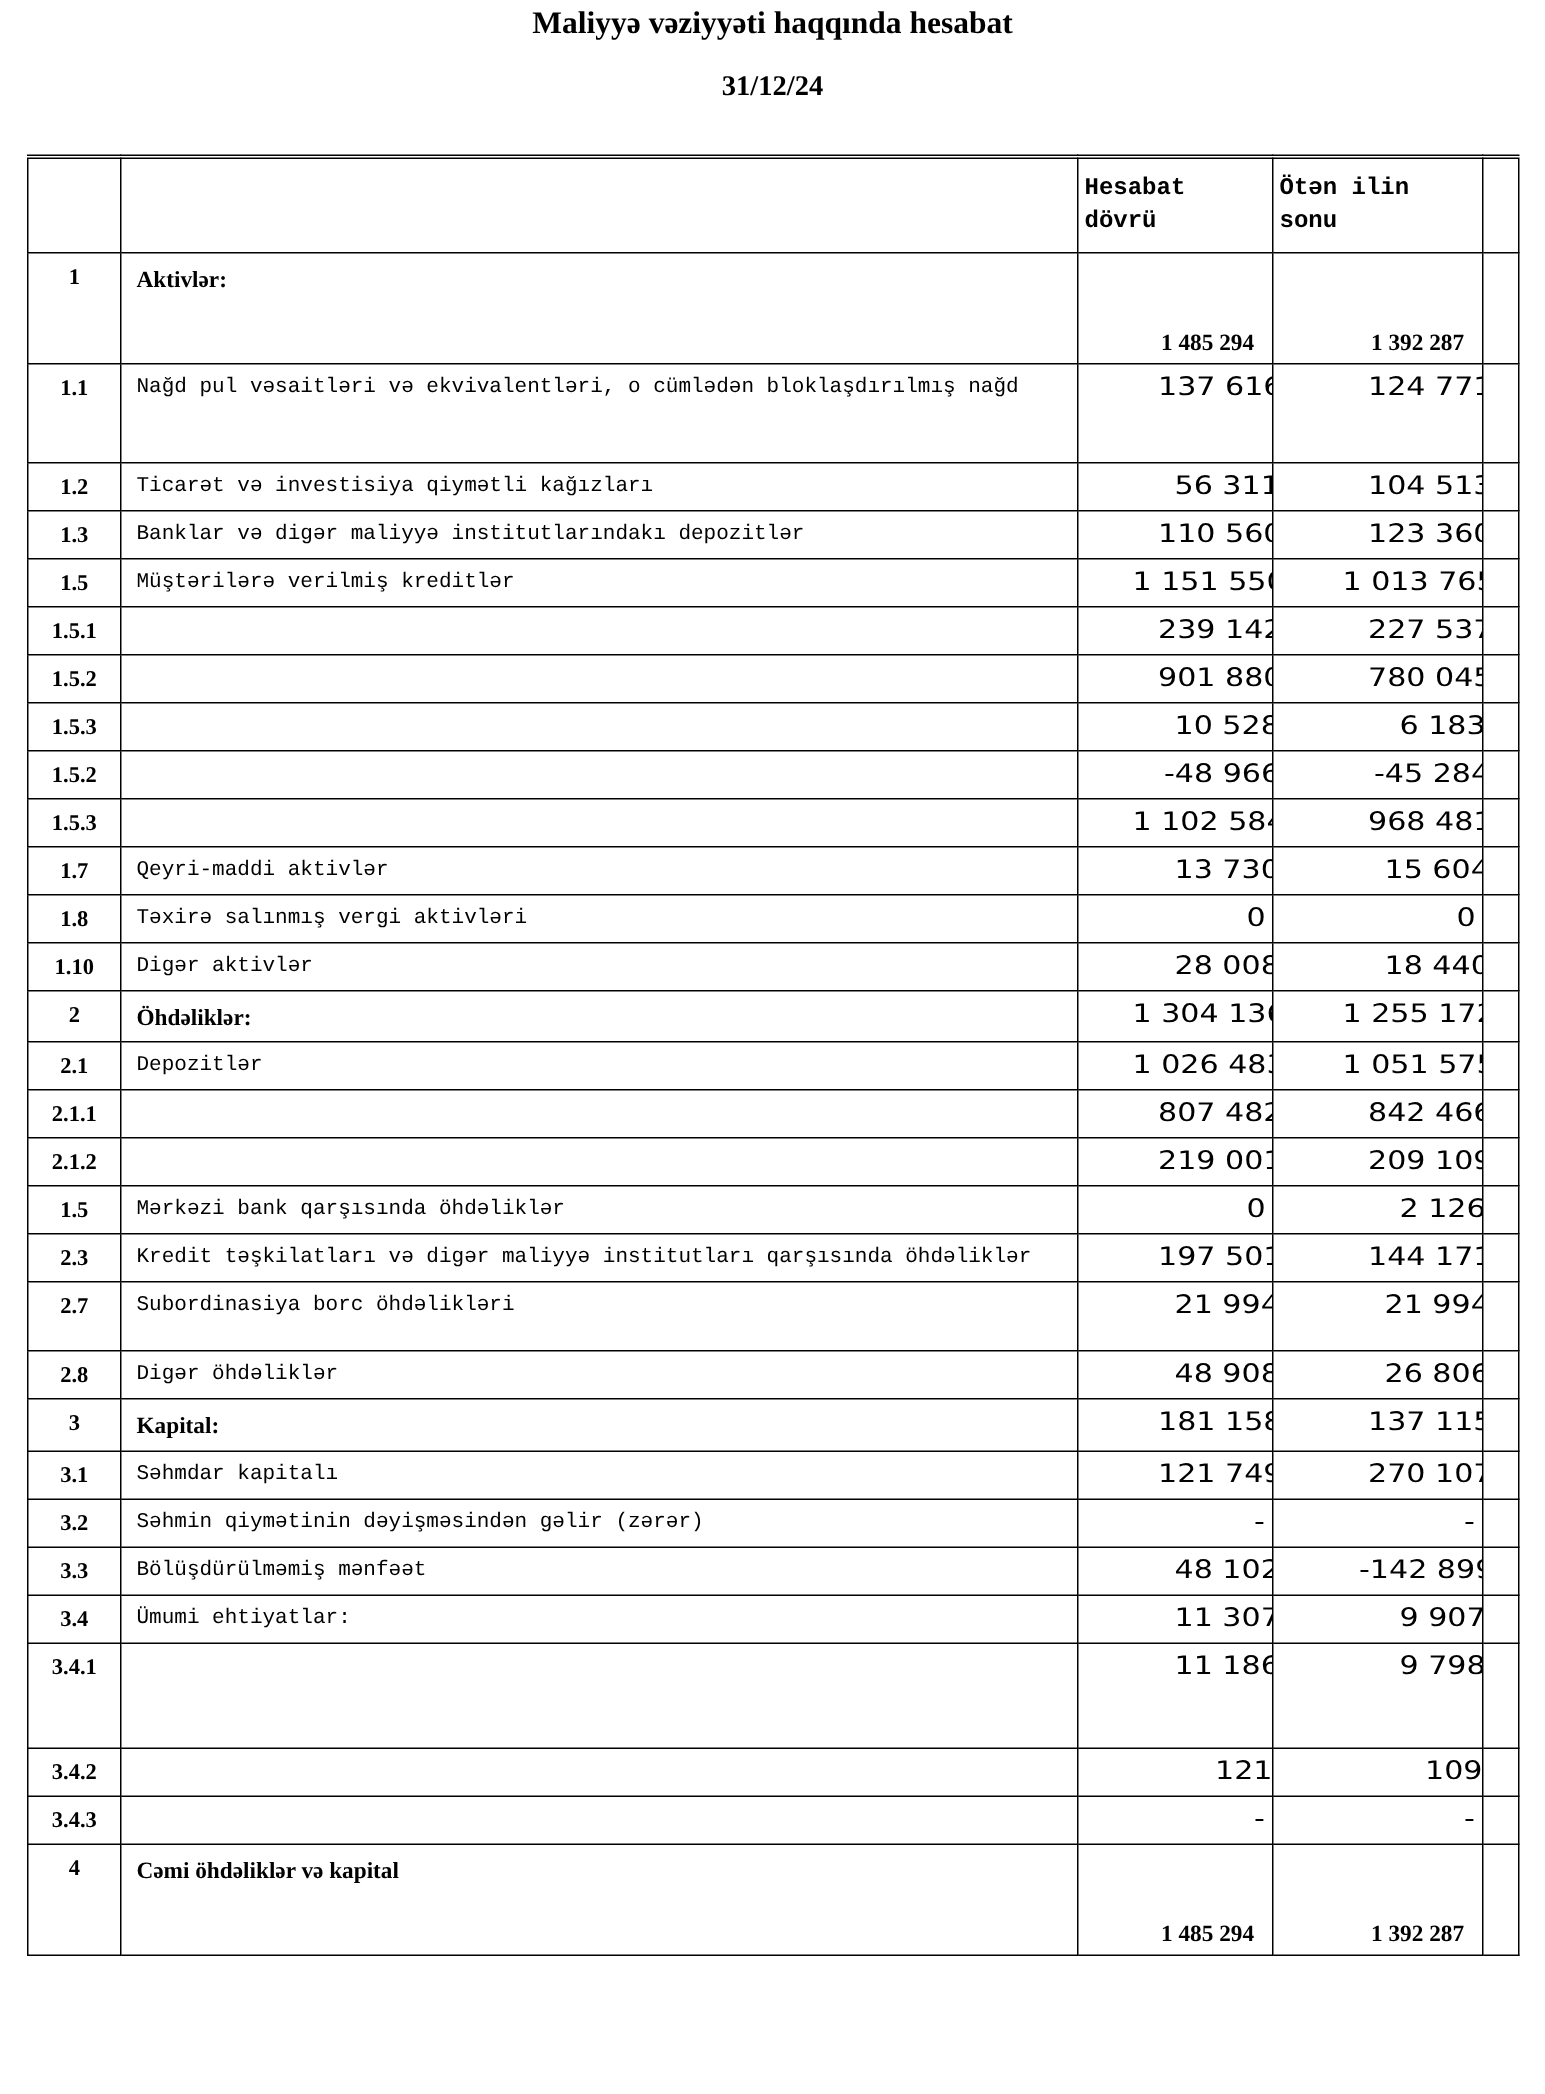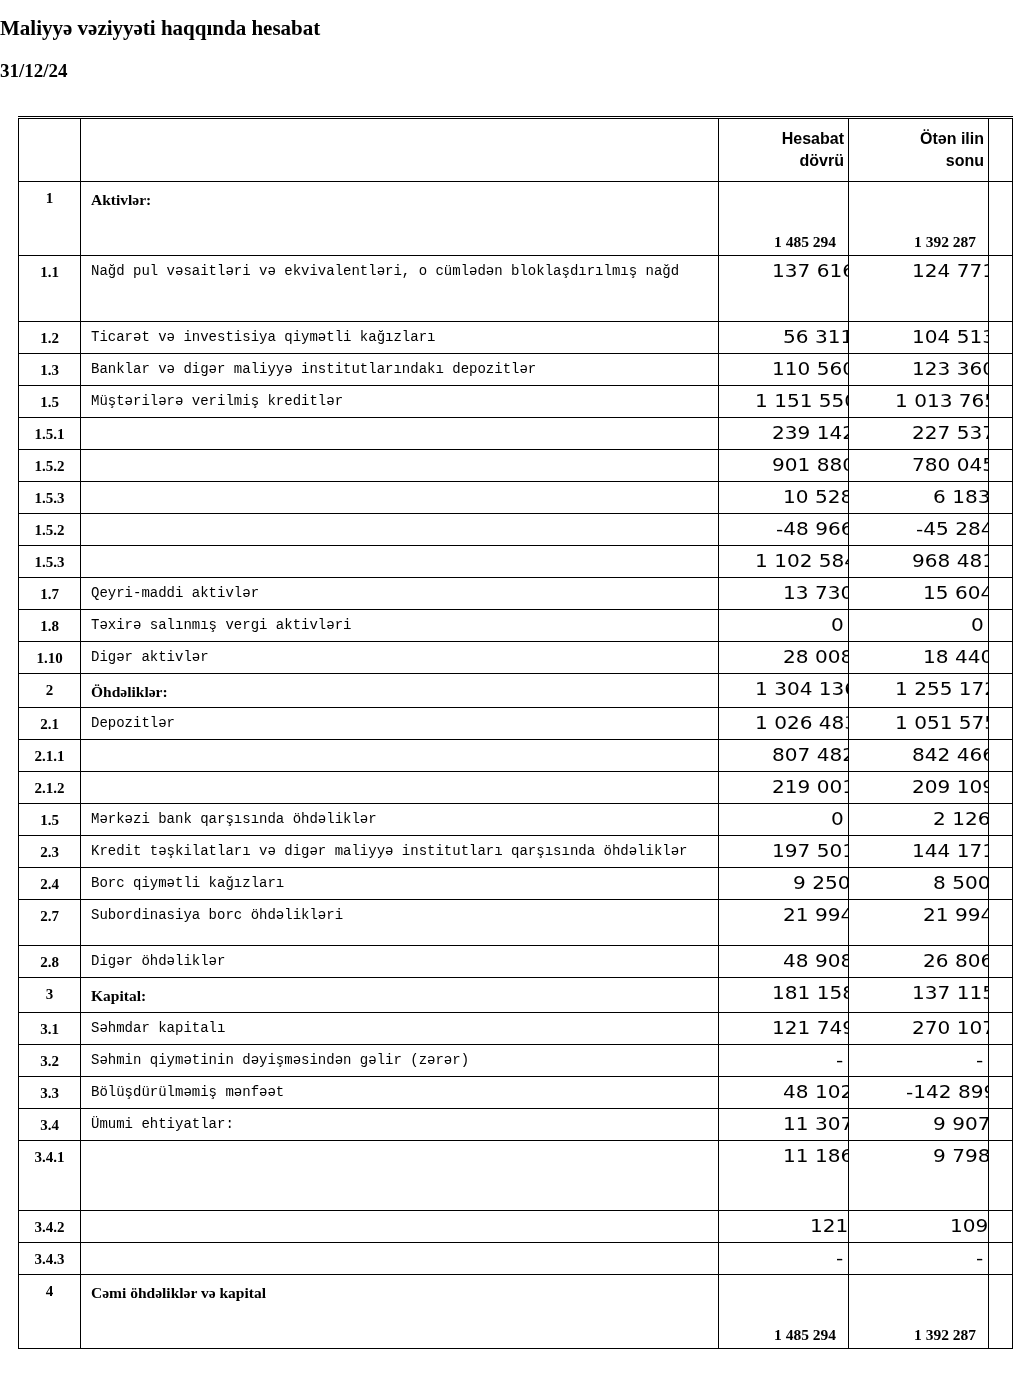--- a/index.html
+++ b/index.html
@@ -5,37 +5,37 @@
   * { box-sizing: border-box; }
   html, body { margin: 0; padding: 0; }
   body {
     width: 1030px; height: 1396px;
     background: #ffffff; color: #000000;
     font-family: "Liberation Serif", serif;
     overflow: hidden;
   }
   .page { position: relative; width: 1030px; height: 1396px; }
 
-  .title-block { text-align: left; padding-top: 16px; }
+  .title-block { text-align: center; padding-top: 3px; }
   .title-line1 { font-size: 21px; font-weight: bold; }
   .title-line2 { font-size: 19px; font-weight: bold; margin-top: 19px; }
 
   table.balance {
     border-collapse: collapse;
     table-layout: fixed;
     width: 994px;
     margin: 34px 0 0 18px;
     border-top: 3px double #000;
   }
   table.balance th, table.balance td { border: 1px solid #000; }
 
   thead th {
-    font-family: Liberation Sans, sans-serif;
+    font-family: Liberation Mono, monospace;
     font-weight: bold; font-size: 16px;
-    text-align: right; vertical-align: middle;
+    text-align: left; vertical-align: middle;
     height: 64px; white-space: pre-line; line-height: 1.35;
     padding: 4px;
   }
 
   td { vertical-align: top; }
   td.num {
     text-align: center; font-weight: bold; font-size: 15px;
     font-family: "Liberation Serif", serif;
     padding: 8px 2px 6px;
   }
@@ -303,31 +303,20 @@
           <td class="num">2.3</td>
           <td class="label">Kredit təşkilatları və digər maliyyə institutları qarşısında öhdəliklər</td>
           <td class="val">
             <div class="clip"><span class="v vbig">197 501</span></div>
           </td>
           <td class="val">
             <div class="clip"><span class="v vbig">144 171</span></div>
           </td>
           <td class="spacer"></td>
         </tr>
-        <tr class="row-item">
-          <td class="num">2.4</td>
-          <td class="label">Borc qiymətli kağızları</td>
-          <td class="val">
-            <div class="clip"><span class="v vbig">9 250</span></div>
-          </td>
-          <td class="val">
-            <div class="clip"><span class="v vbig">8 500</span></div>
-          </td>
-          <td class="spacer"></td>
-        </tr>
         <tr class="row-item" style="height: 46px;">
           <td class="num">2.7</td>
           <td class="label">Subordinasiya borc öhdəlikləri</td>
           <td class="val">
             <div class="clip"><span class="v vbig">21 994</span></div>
           </td>
           <td class="val">
             <div class="clip"><span class="v vbig">21 994</span></div>
           </td>
           <td class="spacer"></td>

